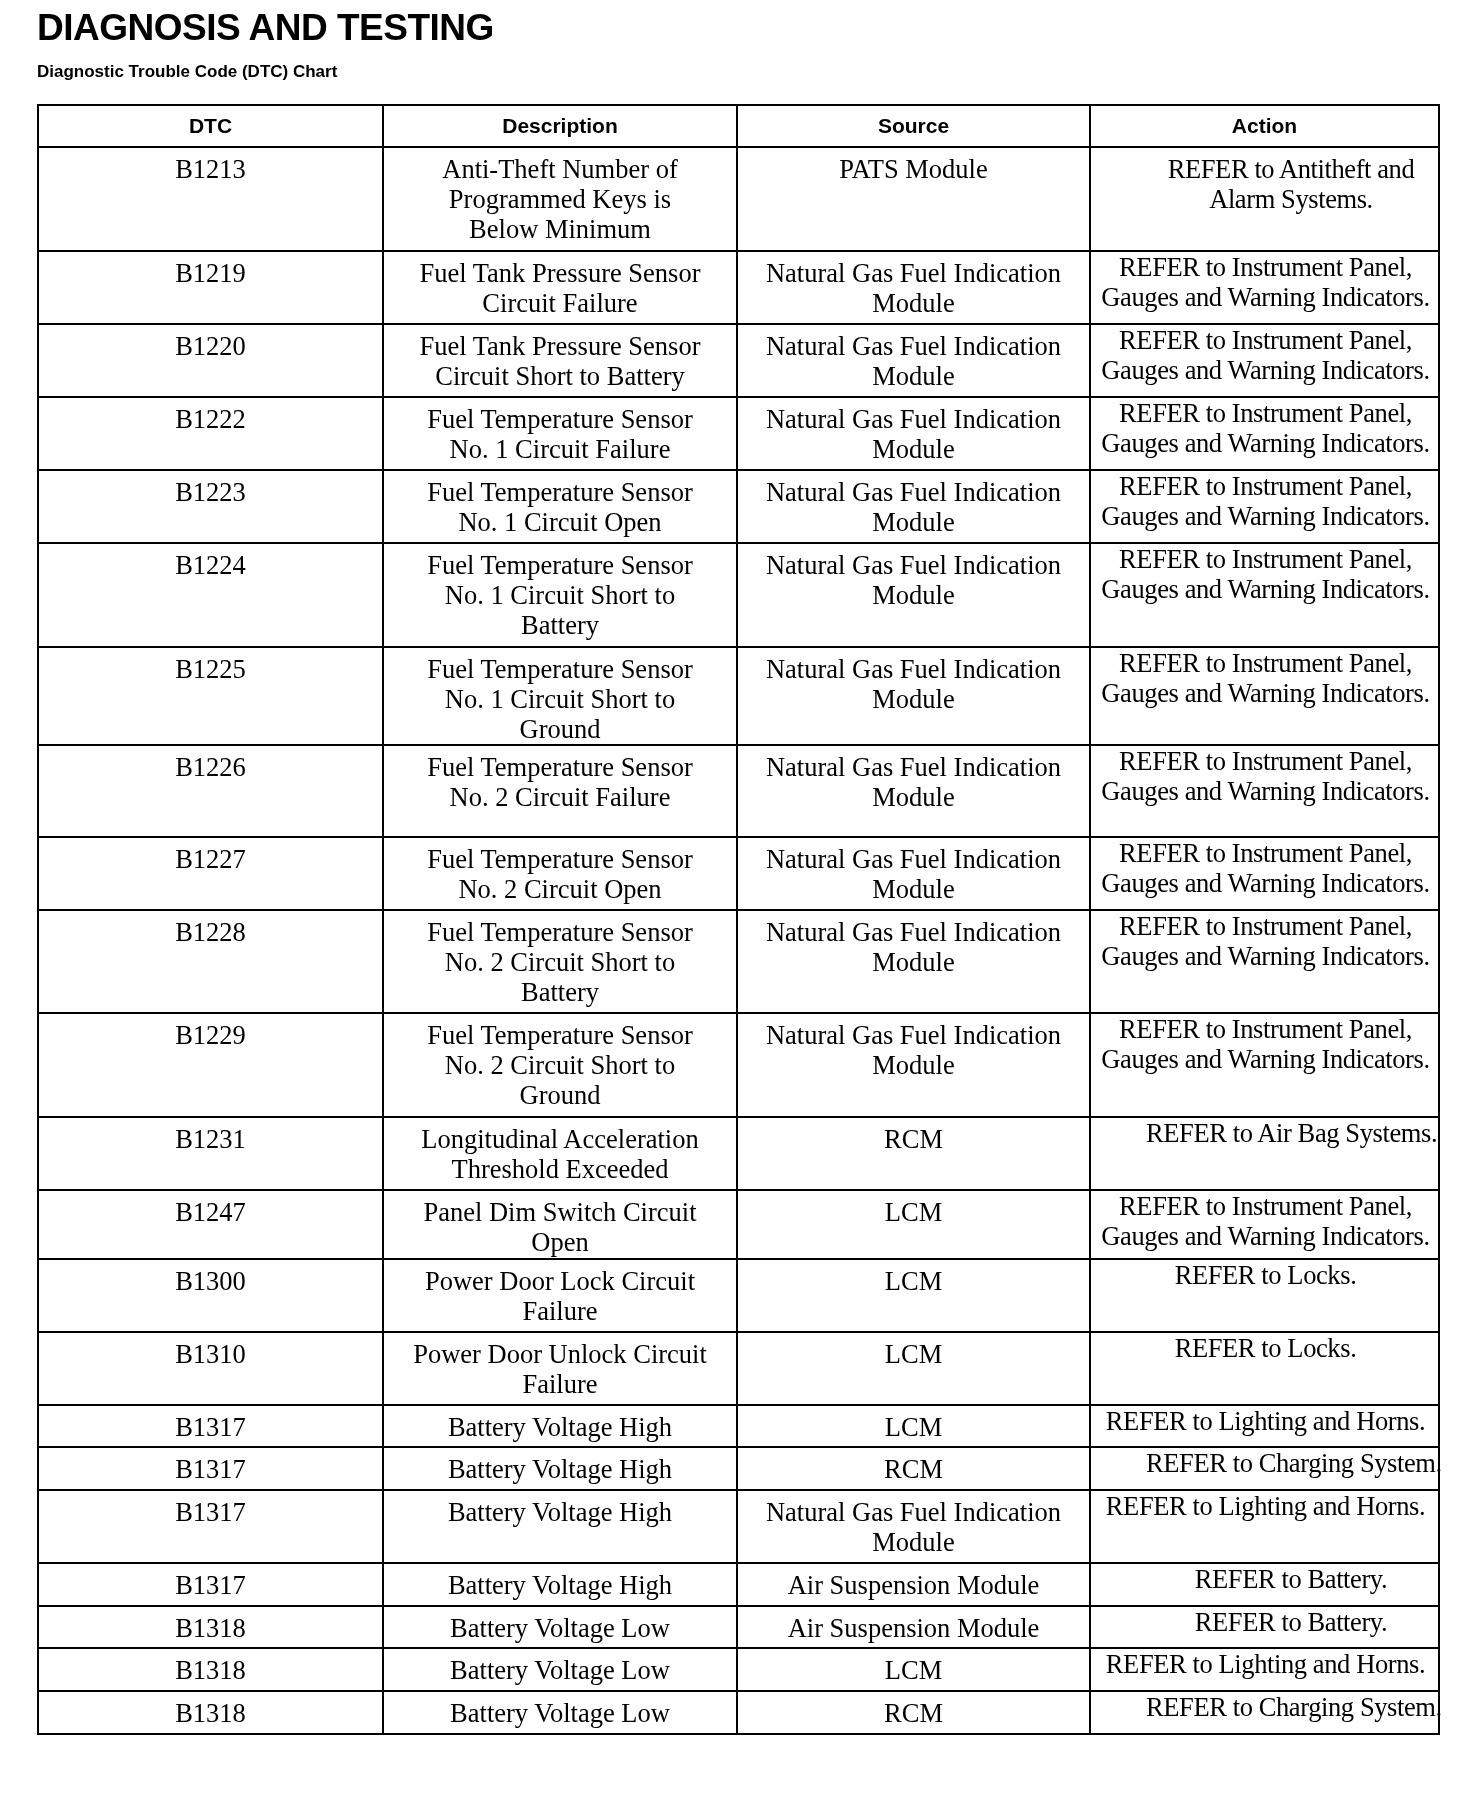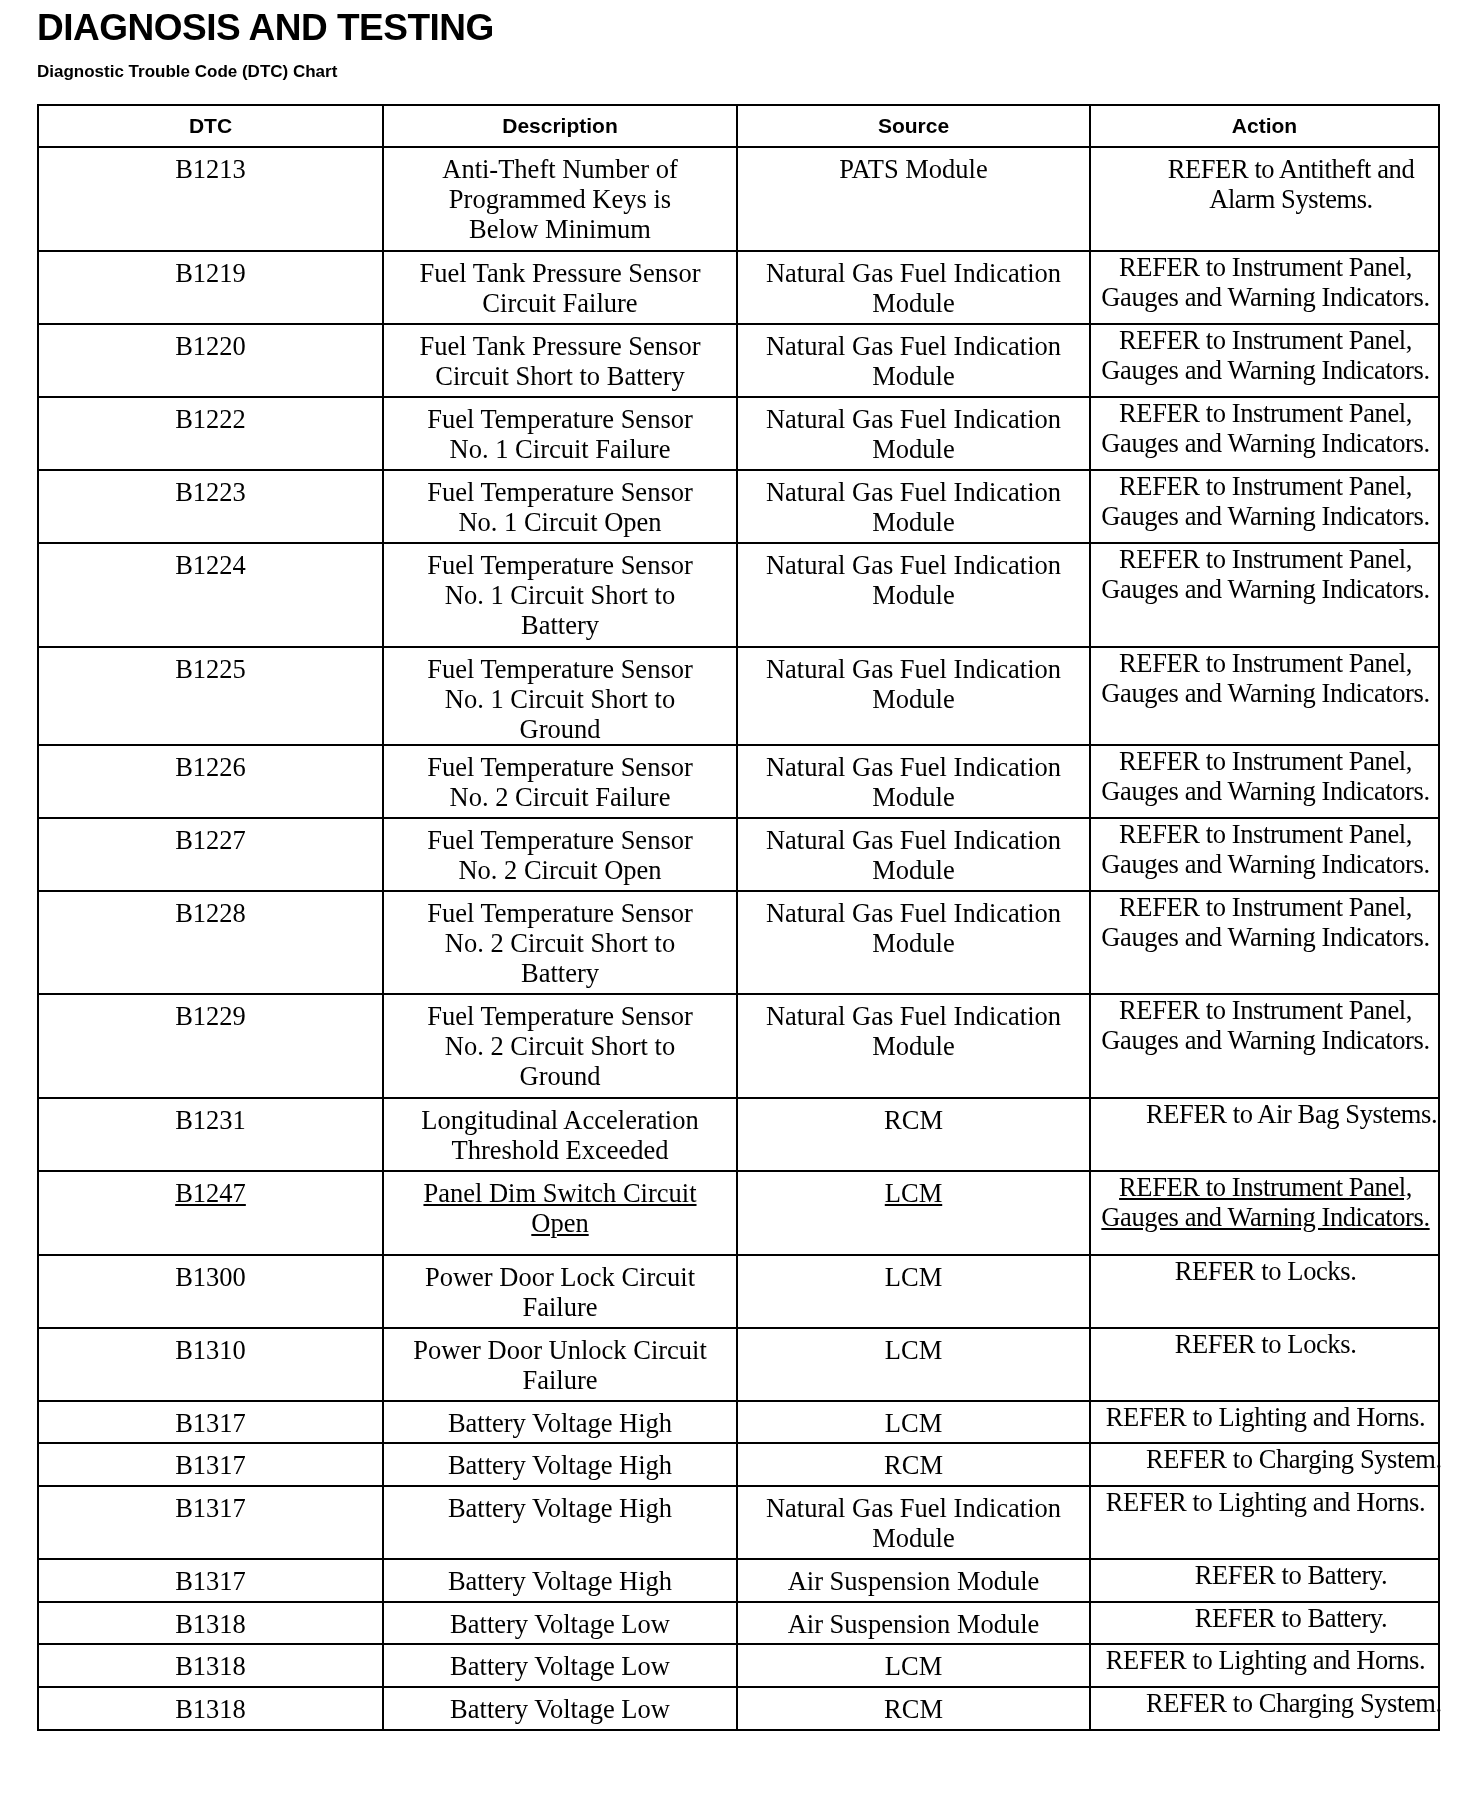--- a/index.html
+++ b/index.html
@@ -225,21 +225,21 @@
             <span class="line">Module</span>
           </div>
         </td>
         <td class="action">
           <div class="cell">
             <span class="line">REFER to Instrument Panel,</span>
             <span class="line">Gauges and Warning Indicators.</span>
           </div>
         </td>
       </tr>
-      <tr style="height: 73px;">
+      <tr style="height: 92px;">
         <td>
           <div class="cell">B1226</div>
         </td>
         <td>
           <div class="cell">
             <span class="line">Fuel Temperature Sensor</span>
             <span class="line">No. 2 Circuit Failure</span>
           </div>
         </td>
         <td>
@@ -340,21 +340,21 @@
           <div class="cell">
             <span class="line">RCM</span>
           </div>
         </td>
         <td class="action indent">
           <div class="cell">
             <span class="line">REFER to Air Bag Systems.</span>
           </div>
         </td>
       </tr>
-      <tr style="height: 84px; text-decoration: underline;">
+      <tr style="height: 69px;">
         <td>
           <div class="cell">B1247</div>
         </td>
         <td>
           <div class="cell">
             <span class="line">Panel Dim Switch Circuit</span>
             <span class="line">Open</span>
           </div>
         </td>
         <td>

